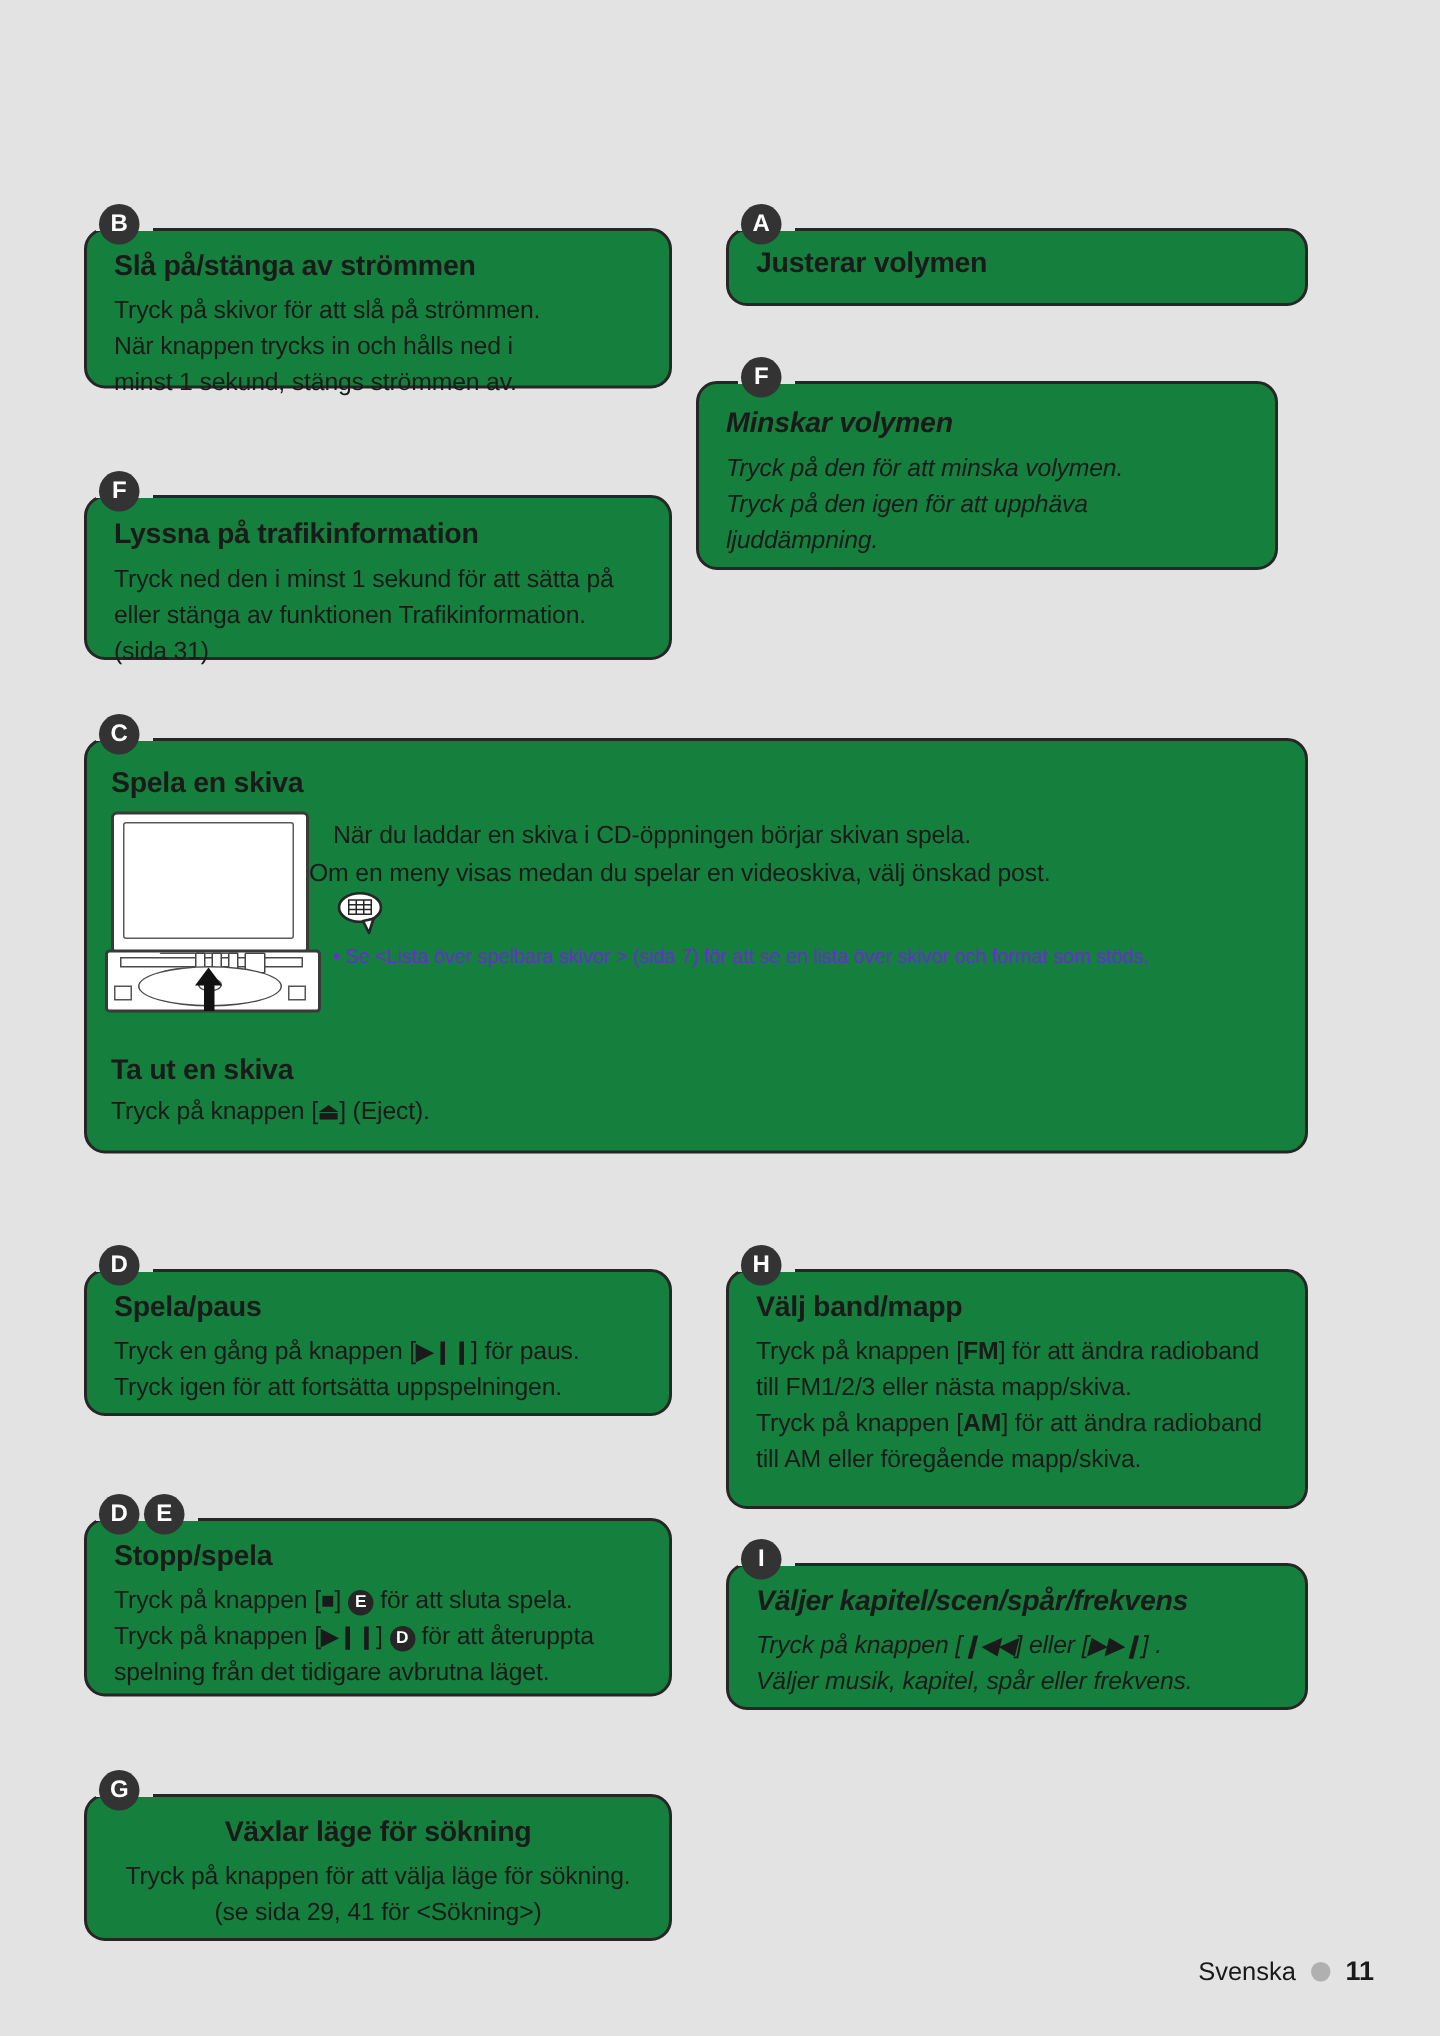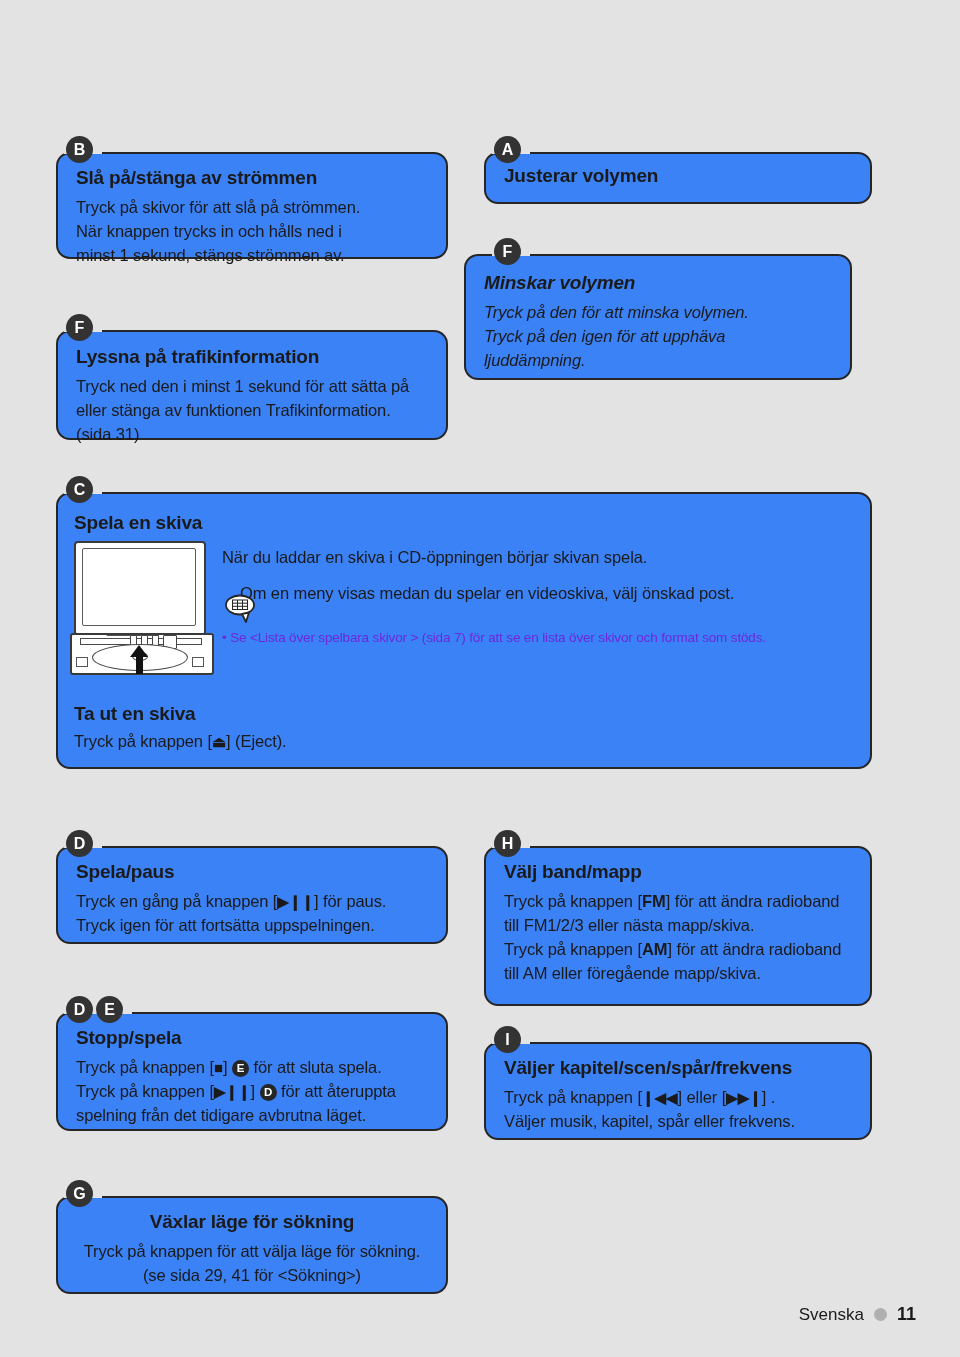--- a/index.html
+++ b/index.html
@@ -12,21 +12,21 @@
     background: #e3e3e3;
     font-family: "Liberation Sans", sans-serif;
     color: #1a1a1a;
     position: relative;
     overflow: hidden;
   }
 
   
   .box {
     position: absolute;
-    background: #3b82f6;
+    background: #15803d;
     border: 2px solid #262626;
     border-radius: 14px;
     box-sizing: border-box;
   }
   .box-inner {
     padding: 14px 18px 14px 18px;
   }
 
   
   .badge {
@@ -246,21 +246,21 @@
   </div>
   <div class="disc"></div>
   <div class="hub"></div>
   <div class="vent-l"></div>
   <div class="vent-r"></div>
   <div class="arrow-stem"></div>
   <div class="arrow-head"></div>
 </div>
 
 <p class="line" style="position:absolute; left:222px; top:546px;">När du laddar en skiva i CD-öppningen börjar skivan spela.</p>
-<p class="line" style="position:absolute; left:240px; top:571px;margin-top:11px;">Om en meny visas medan du spelar en videoskiva, välj önskad post.</p>
+<p class="line" style="position:absolute; left:206px; top:571px;">Om en meny visas medan du spelar en videoskiva, välj önskad post.</p>
 
 <svg class="note-icon" viewBox="0 0 34 30">
   <ellipse cx="16" cy="12" rx="14" ry="9.5" fill="#fff" stroke="#262626" stroke-width="1.8"></ellipse>
   <path d="M 18 21 L 22 29 L 25 19.5 Z" fill="#fff" stroke="#262626" stroke-width="1.8" stroke-linejoin="round"></path>
   <rect x="8.5" y="7" width="15" height="9.5" fill="none" stroke="#262626" stroke-width="1"></rect>
   <line x1="8.5" y1="10.2" x2="23.5" y2="10.2" stroke="#262626" stroke-width="1"></line>
   <line x1="8.5" y1="13.3" x2="23.5" y2="13.3" stroke="#262626" stroke-width="1"></line>
   <line x1="13.5" y1="7" x2="13.5" y2="16.5" stroke="#262626" stroke-width="1"></line>
   <line x1="18.5" y1="7" x2="18.5" y2="16.5" stroke="#262626" stroke-width="1"></line>
 </svg>
@@ -297,21 +297,21 @@
     <h2 class="title">Välj band/mapp</h2>
     <p class="line"><span>Tryck på knappen [</span><span class="sym" style="font-size:16.5px;">FM</span><span>] för att ändra radioband</span></p>
     <p class="line">till FM1/2/3 eller nästa mapp/skiva.</p>
     <p class="line"><span>Tryck på knappen [</span><span class="sym" style="font-size:16.5px;">AM</span><span>] för att ändra radioband</span></p>
     <p class="line">till AM eller föregående mapp/skiva.</p>
   </div>
 </div>
 <div class="badge-notch" style="left:492px; top:844px; width:38px;"></div>
 <div class="badge" style="left:494px; top:830px;">H</div>
 
-<div class="box" style="left:484px; top:1042px; width:388px; height:98px;">
+<div class="box" style="left:484px; top:1042px; width:388px; height:98px;font-style:italic;">
   <div class="box-inner" style="padding-top:13px;">
     <h2 class="title">Väljer kapitel/scen/spår/frekvens</h2>
     <p class="line"><span>Tryck på knappen [</span><span class="sym">❙◀◀</span><span>] eller [</span><span class="sym">▶▶❙</span><span>] .</span></p>
     <p class="line">Väljer musik, kapitel, spår eller frekvens.</p>
   </div>
 </div>
 <div class="badge-notch" style="left:492px; top:1040px; width:38px;"></div>
 <div class="badge" style="left:494px; top:1026px;">I</div>
 
 <div class="box" style="left:56px; top:1196px; width:392px; height:98px;text-align:center;">

